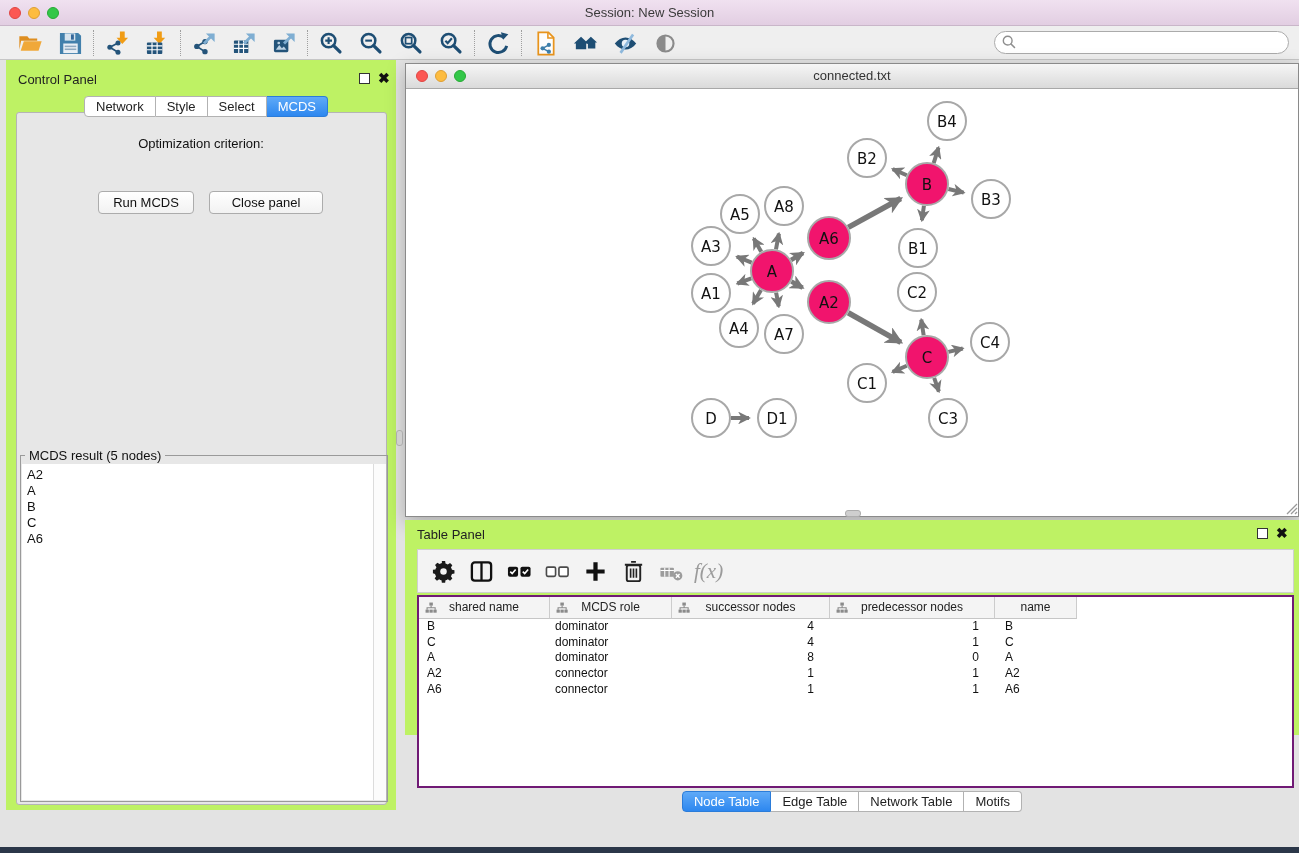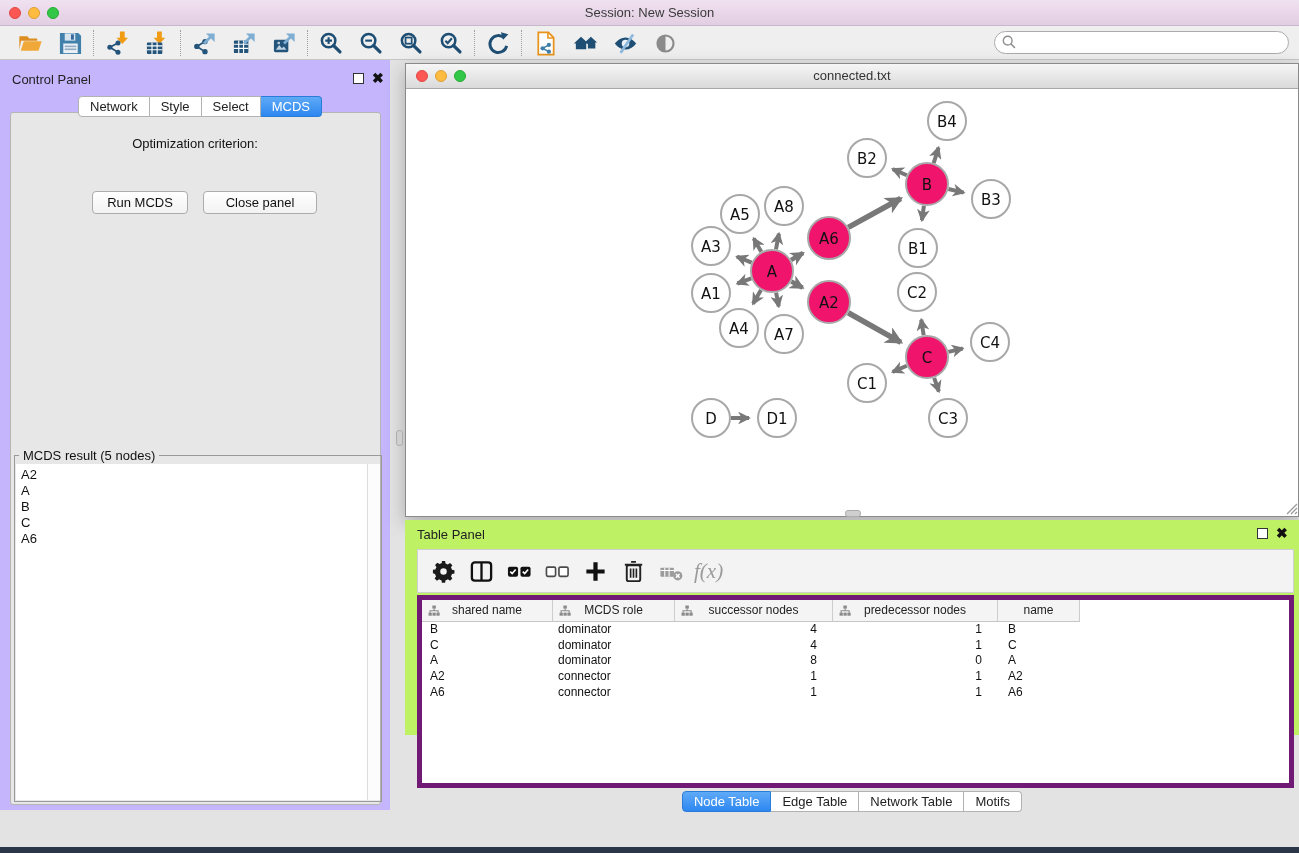--- a/index.html
+++ b/index.html
@@ -25,21 +25,21 @@
   .tb-btn { width:40px; height:30px; border:none; background:transparent; display:flex;
     align-items:center; justify-content:center; cursor:default; }
   .tb-btn svg { width:25px; height:25px; }
   .tb-sep { width:1px; height:26px; margin:0 3px; border-left:1px dotted #9F9F9F; }
   .search-wrap { position:absolute; right:10px; top:5px; width:295px; height:23px; }
   .search-wrap input { width:100%; height:100%; border:1px solid #ABABAB; border-radius:12px;
     background:#fff; padding:0 8px 0 26px; font-size:13px; outline:none; }
   .search-wrap svg { position:absolute; left:8px; top:4px; width:14px; height:14px; }
 
   
-  .control-panel { position:absolute; left:0; top:60px; width:390px; height:750px; background:#c4b5fd; }
+  .control-panel { position:absolute; left:6px; top:60px; width:390px; height:750px; background:#bef264; }
   .panel-title { position:absolute; left:12px; top:12px; font-size:13px; color:#222; }
   .panel-btns { position:absolute; top:13px; display:flex; gap:8px; }
   .control-panel .panel-btns { left:353px; }
   .float-ico { width:11px; height:11px; border:1.6px solid #333; background:#fff; }
   .close-ico { font-size:14px; font-weight:bold; color:#111; line-height:11px; }
 
   .seg { display:flex; }
   .seg .seg-btn { height:21px; padding:0 11px; background:#fff; border:1px solid #B2B2B2;
     border-left:none; font-size:13px; color:#222; font-family:"Liberation Sans",sans-serif; cursor:default; }
   .seg .seg-btn:first-child { border-left:1px solid #B2B2B2; border-radius:4px 0 0 4px; }
@@ -91,21 +91,21 @@
   .table-panel { position:absolute; left:405px; top:520px; width:894px; height:215px; background:#bef264; }
   .table-panel .panel-btns { left:852px; top:8px; }
   .tp-toolbar { position:absolute; left:12px; top:29px; width:877px; height:44px;
     background:#F3F3F3; border:1px solid #CFCFCF; display:flex; align-items:center; padding-left:6px; }
   .tp-btn { width:38px; height:34px; border:none; background:transparent; display:flex;
     align-items:center; justify-content:center; cursor:default; }
   .tp-btn svg { width:25px; height:25px; }
   .fx-label { font-size:21px; color:#9B9B9B; font-family:"Liberation Serif",serif; font-style:italic; padding-left:4px; }
 
   .tp-table { position:absolute; left:12px; top:75px; width:877px; height:193px; background:#fff;
-    border:5px solid #701a75; overflow:hidden; }
+    border:2px solid #701a75; overflow:hidden; }
   .tp-head { display:flex; height:22px; }
   .tp-hcell { position:relative; background:#F4F4F4; border-right:1px solid #CCCCCC;
     border-bottom:1px solid #C6C6C6; font-size:12px; color:#222; text-align:center; line-height:21px; }
   .tp-hcell svg { position:absolute; left:6px; top:5px; width:12px; height:12px; }
   .tp-row { display:flex; height:15.7px; }
   .tp-cell { font-size:12px; color:#111; line-height:15.7px; white-space:nowrap; overflow:hidden; }
 
   .tp-tabs { position:absolute; left:0; width:894px; top:271px; display:flex; justify-content:center; }
 
   

